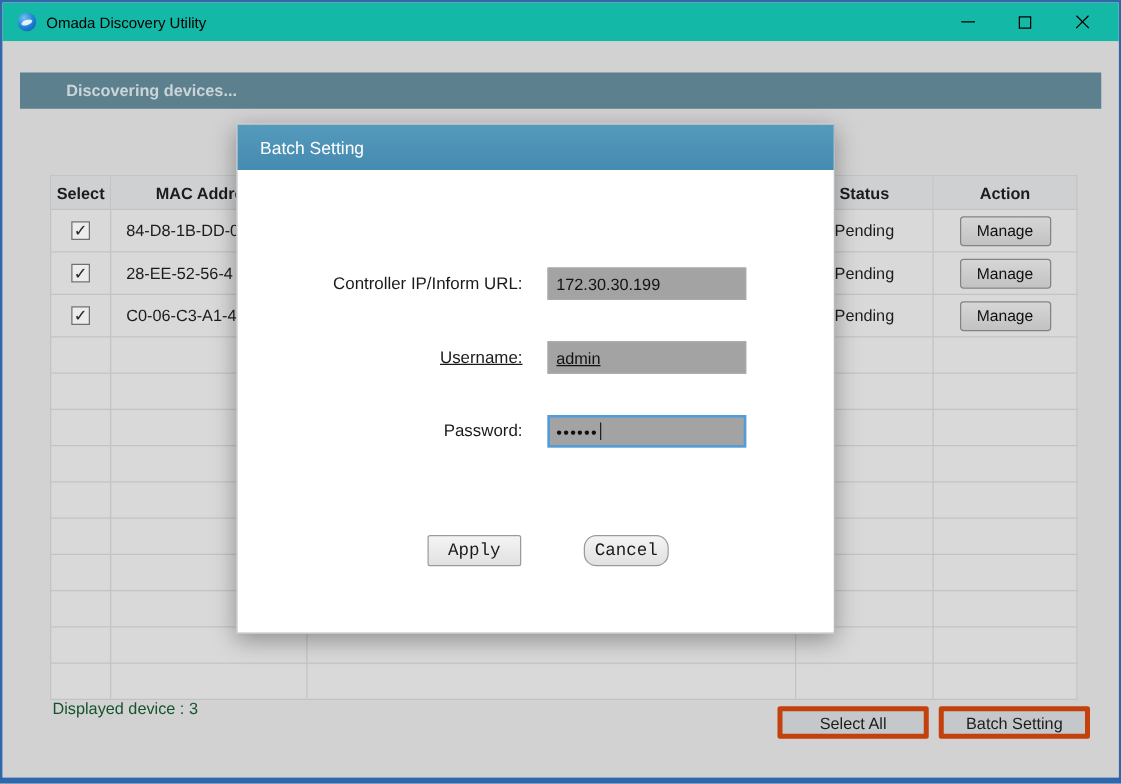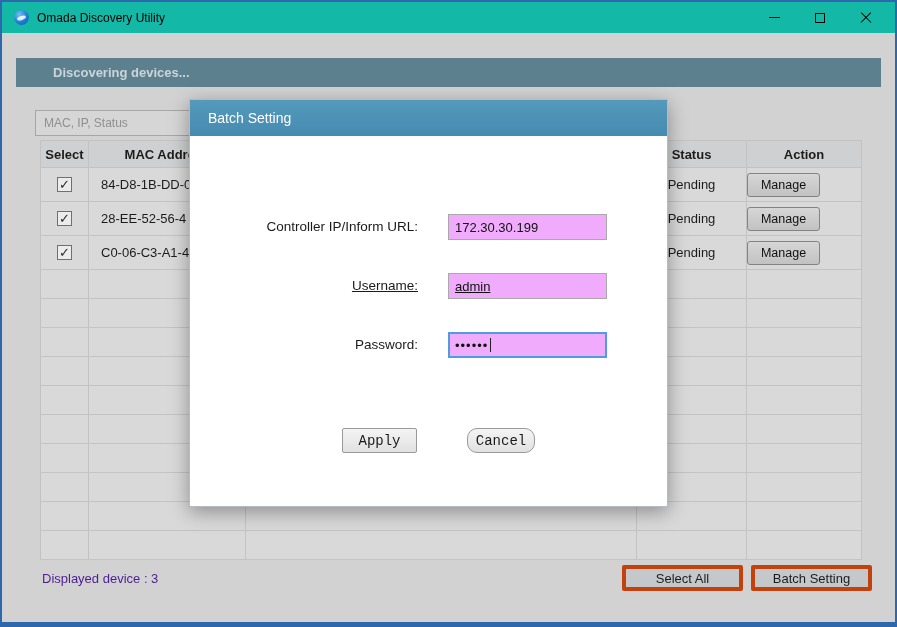--- a/index.html
+++ b/index.html
@@ -64,36 +64,36 @@
   .cell {
     border-right:1px solid #c3c3c3; border-bottom:1px solid #c3c3c3;
     display:flex; align-items:center; font-size:13px; color:#1c1c1c; overflow:hidden;
   }
   .header-row .cell { background:#cfd0d1; font-weight:bold; justify-content:center; height:27px; }
   .data-row .cell { height:34px; }
   .empty-row .cell { height:29px; }
   .col-select { justify-content:center; }
   .col-mac { padding-left:12px; white-space:nowrap; }
   .data-row .col-status { justify-content:center; }
-  .data-row .col-action { justify-content:flex-start; }
+  .data-row .col-action { justify-content:center; }
 
   .checkbox {
     width:15px; height:15px; background:#ececec; border:1px solid #707070;
     display:flex; align-items:center; justify-content:center;
   }
   .checkbox.checked::after { content:"✓"; font-size:13px; font-weight:bold; color:#2a2a2a; line-height:1; }
 
   .manage-btn {
     width:73px; height:24px; background:linear-gradient(#d6d6d6,#c2c2c2);
     border:1px solid #838383; border-radius:3px; font-size:12.5px; color:#111;
     font-family:inherit; cursor:default;
   }
 
   
-  .footer-text { position:absolute; left:40px; top:538px; font-size:13px; color:#4c1d95; }
+  .footer-text { position:absolute; left:40px; top:526px; font-size:13px; color:#14532d; }
   .footer-btn {
     position:absolute; top:532px; height:26px; width:121px;
     background:#c5c8ca; border:4px solid #c2410c; border-radius:2px;
     font-size:13px; color:#1c1c1c; font-family:inherit; cursor:default;
   }
   .btn-select-all { left:620px; }
   .btn-batch-setting { left:749px; }
 
   
   .modal {
@@ -104,22 +104,22 @@
   .modal-header {
     position:absolute; top:0; left:0; right:0; height:36px;
     background:linear-gradient(#549abc,#468bb0); color:#ffffff;
     font-size:14px; line-height:36px; padding-left:18px;
   }
   .field-label {
     position:absolute; left:0; width:228px; text-align:right;
     font-size:13.5px; color:#1a1a1a; height:26px; line-height:26px;
   }
   .field-input {
-    position:absolute; left:258px; width:159px; height:26px;
-    border:1px solid #a9a9a9; background:#f0abfc; font-size:13px;
+    position:absolute; left:248px; width:159px; height:26px;
+    border:1px solid #a9a9a9; background:#a3a3a3; font-size:13px;
     padding:0 6px; color:#111; font-family:inherit;
   }
   .row1 { top:114px; }
   .row2 { top:173px;text-decoration:underline; }
   .row3 { top:232px; }
   .input-like { display:flex; align-items:center; }
   .input-like.focused { border:2px solid #4f9ddd; padding:0 5px; }
   .pw-dots { font-size:13px; letter-spacing:1px; color:#111; line-height:1; }
   .caret { width:1px; height:14px; background:#222; margin-left:2px; }
 
@@ -149,21 +149,20 @@
       <div class="win-btn">
         <span class="glyph-close"></span>
       </div>
     </div>
   </div>
 
   <div class="content">
 
     <div class="status-header">Discovering devices...</div>
 
-    <input class="search-input" type="text" placeholder="MAC, IP, Status" style="">
 
     <div class="table">
       <div class="trow header-row">
         <div class="cell col-select">Select</div>
         <div class="cell col-mac" style="justify-content:center;padding-left:0;">MAC Address</div>
         <div class="cell col-spacer"></div>
         <div class="cell col-status">Status</div>
         <div class="cell col-action">Action</div>
       </div>
       <div>

